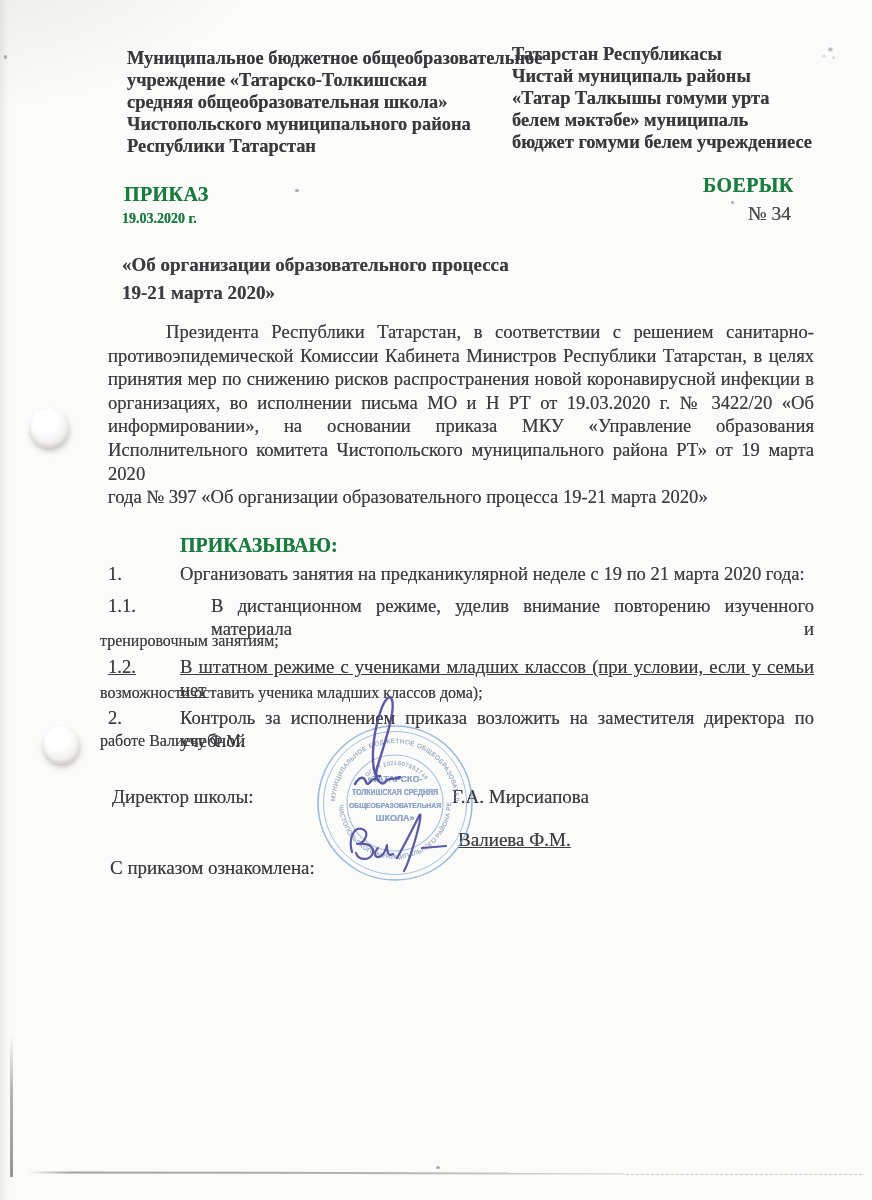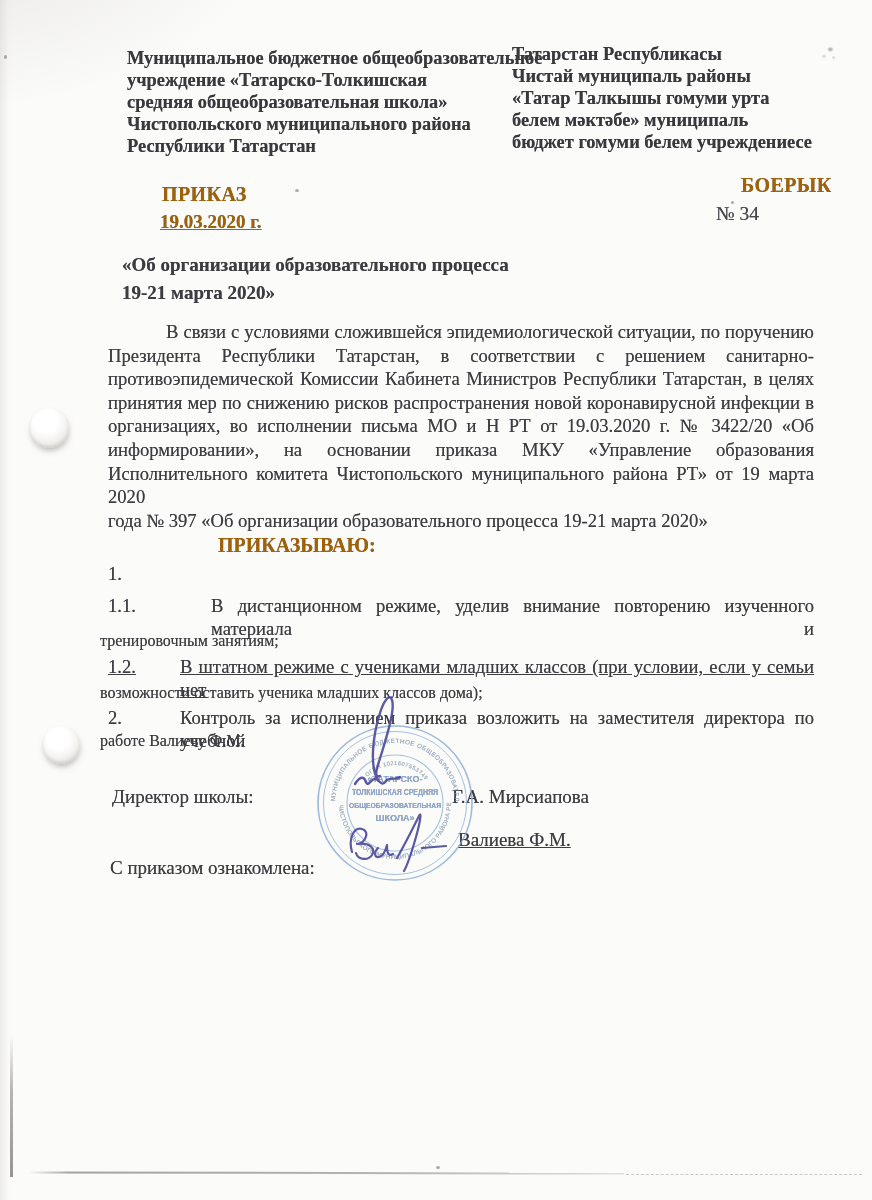--- a/index.html
+++ b/index.html
@@ -8,21 +8,21 @@
     background:#fbfbfa;
     font-family:"Liberation Serif","DejaVu Serif",serif;
   }
   .scanwash{position:absolute;inset:0;pointer-events:none;
     background:
       radial-gradient(520px 300px at -70px -90px, rgba(203,200,196,.45), rgba(250,250,249,0) 68%),
       linear-gradient(to right, rgba(198,196,192,.30), rgba(246,245,243,.12) 55%, rgba(246,245,243,0) 100%) left/16px 100% no-repeat;
   }
   .doc{position:absolute;inset:0;color:#3d3c41;text-shadow:0 0 .6px rgba(72,70,74,.75);}
   .abs{position:absolute;}
-  .b{font-weight:bold;color:#a16207;margin-left:38px;}
+  .b{font-weight:bold;color:#15803d;}
   .hdr{font-size:18.4px;line-height:22px;font-weight:bold;color:#39383d;}
   .hdr .tline{white-space:nowrap;}
   .subject{font-size:19px;line-height:27.5px;font-weight:bold;}
   .subject .tline{white-space:nowrap;}
   .paragraph{left:108px;top:320px;width:706px;font-size:18.6px;line-height:23.6px;}
   .paragraph .tline{text-align:justify;}
   .paragraph .tline:not(:last-child){text-align-last:justify;}
   .paragraph .tline:first-child{text-indent:58px;}
   .li{left:108px;width:706px;display:flex;font-size:18.6px;line-height:23px;}
   .li .num{flex:0 0 72px;}
@@ -63,43 +63,43 @@
   <div class="abs hdr" style="left:512px;top:43px;width:330px;">
       <div class="tline">Татарстан Республикасы</div>
       <div class="tline">Чистай муниципаль районы</div>
       <div class="tline">«Татар Талкышы гомуми урта</div>
       <div class="tline">белем мәктәбе» муниципаль</div>
       <div class="tline">бюджет гомуми белем учреждениесе</div>
     </div>
 
   <div class="abs b" style="left:124px;top:183px;font-size:20px;letter-spacing:.4px;">ПРИКАЗ</div>
   <div class="abs b" style="left:703px;top:174px;font-size:20px;letter-spacing:.4px;">БОЕРЫК</div>
-  <div class="abs b" style="left:122px;top:211px;font-size:19px;text-decoration:underline;">19.03.2020 г.</div>
-  <div class="abs" style="left:716px;top:203px;font-size:19.5px;color:#46454b;">№ 34</div>
+  <div class="abs b" style="left:122px;top:211px;font-size:14px;">19.03.2020 г.</div>
+  <div class="abs" style="left:748px;top:203px;font-size:19.5px;color:#46454b;">№ 34</div>
 
   <div class="abs subject" style="left:122px;top:251px;width:480px;">
       <div class="tline">«Об организации образовательного процесса</div>
       <div class="tline">19-21 марта 2020»</div>
     </div>
 
   <div class="abs paragraph">
-      <div class="tline">В связи с условиями сложившейся эпидемиологической ситуации, по поручению</div>
       <div class="tline">Президента Республики Татарстан, в соответствии с решением санитарно-</div>
       <div class="tline">противоэпидемической Комиссии Кабинета Министров Республики Татарстан, в целях</div>
       <div class="tline">принятия мер по снижению рисков распространения новой коронавирусной инфекции в</div>
       <div class="tline">организациях, во исполнении письма МО и Н РТ от 19.03.2020 г. № 3422/20 «Об</div>
       <div class="tline">информировании», на основании приказа МКУ «Управление образования</div>
       <div class="tline">Исполнительного комитета Чистопольского муниципального района РТ» от 19 марта 2020</div>
       <div class="tline">года № 397 «Об организации образовательного процесса 19-21 марта 2020»</div>
     </div>
 
   <div class="abs b" style="left:180px;top:534px;font-size:20px;">ПРИКАЗЫВАЮ:</div>
 
   <div class="abs li" style="top:562px;">
     <span class="num">1.</span>
+    <div class="litext">Организовать занятия на предканикулярной неделе с 19 по 21 марта 2020 года:</div>
   </div>
 
   <div class="abs li" style="top:594px;gap:31px;">
     <span class="num">1.1.</span>
     <div class="litext just">В дистанционном режиме, уделив внимание повторению изученного материала и</div>
   </div>
   <div class="abs licont" style="top:629px;">тренировочным занятиям;</div>
 
   <div class="abs li" style="top:655px;text-decoration:underline;">
     <span class="num">1.2.</span>

